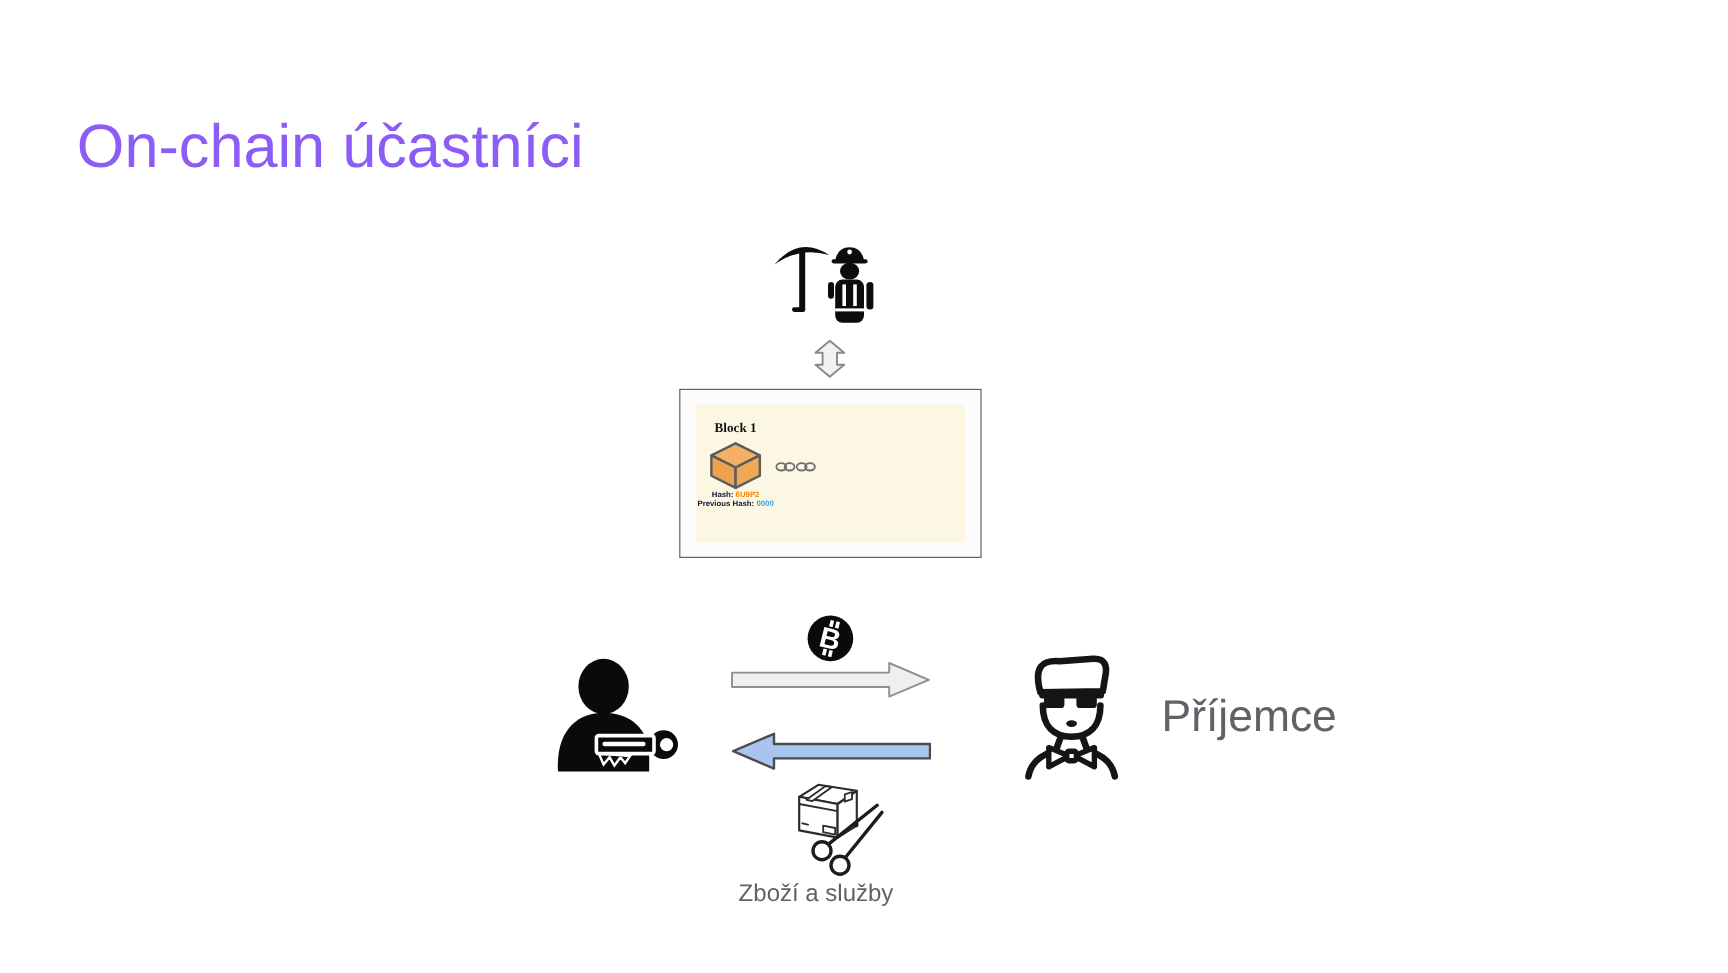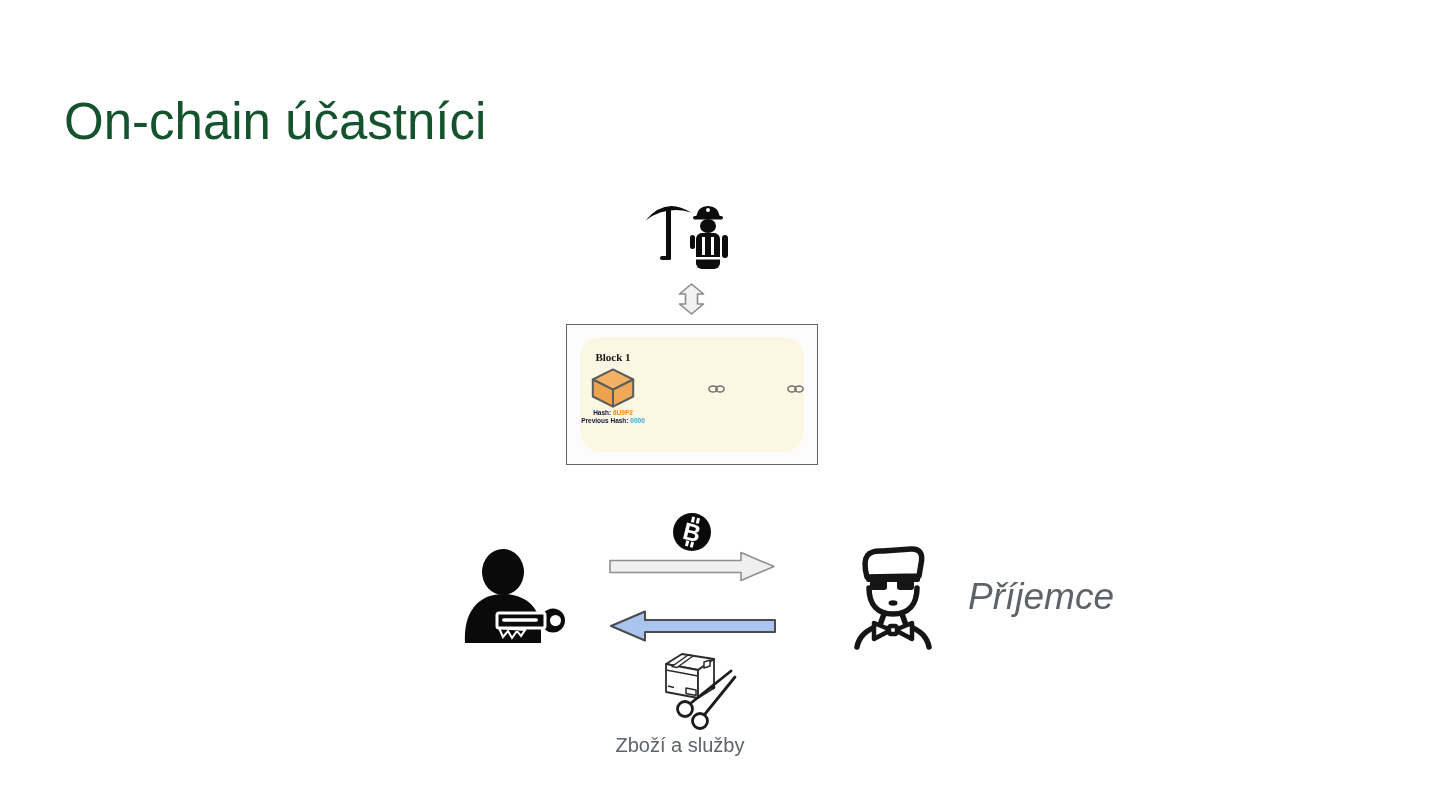--- a/index.html
+++ b/index.html
@@ -1,28 +1,28 @@
 <!DOCTYPE html>
 <html><head>
 <meta charset="utf-8">
 <style>
   html,body{margin:0;padding:0;background:#fff;}
   .slide{position:relative;width:1440px;height:811px;background:#ffffff;overflow:hidden;
          font-family:"Liberation Sans",sans-serif;}
   .title{position:absolute;left:64px;top:92px;margin:0;font-size:51px;font-weight:400;
-         color:#14532d;letter-spacing:0;}
+         color:#8b5cf6;letter-spacing:0;}
   .abs{position:absolute;}
   .label{position:absolute;color:#5f6368;font-size:37px;white-space:nowrap;}
   .goods-label{position:absolute;left:580px;top:734px;width:200px;text-align:center;
                color:#5f6368;font-size:20px;}
   
   .chainframe{position:absolute;left:566px;top:324px;width:252px;height:141px;
               background:#fcfcfc;border:1.5px solid #646464;box-sizing:border-box;}
   .chainpanel{position:absolute;left:13px;right:13px;top:12px;bottom:12px;
-              background:#fbf7e3;display:flex;justify-content:space-between;align-items:flex-start;border-radius:21px;}
+              background:#fbf7e3;display:flex;justify-content:flex-start;align-items:flex-start;}
   .block{width:66px;display:flex;flex-direction:column;align-items:center;padding-top:14px;}
   .blocktitle{font-family:"Liberation Serif",serif;font-weight:bold;font-size:11px;
               color:#141414;margin-bottom:4px;}
   .hashline{font-size:6.5px;font-weight:bold;line-height:8px;color:#121436;white-space:nowrap;
             text-align:center;}
   .hv-hash{color:#f98500;}
   .hv-prev{color:#33a3e6;}
   .chainlink{margin-top:47px;}
   .btc{position:absolute;left:673px;top:513px;width:38px;height:38px;border-radius:50%;
        background:#0a0a0a;}
@@ -153,21 +153,21 @@
         <ellipse cx="46" cy="60" rx="4.5" ry="2.8"></ellipse>
       </g>
       <g fill="#ffffff" stroke="#151515" stroke-width="4.5" stroke-linejoin="round">
         <path d="M27,80 L44,87 L27,96 Z"></path>
         <path d="M65,80 L48,87 L65,96 Z"></path>
         <rect x="42" y="83" width="8" height="8" rx="2"></rect>
       </g>
     </svg>
   </div>
 
-  <div class="label" style="left:968px;top:576px;font-style:italic;">Příjemce</div>
+  <div class="label" style="left:968px;top:576px;">Příjemce</div>
 
   <div class="abs" style="left:651px;top:651px;width:90px;height:82px;">
     <svg width="90" height="82" viewBox="0 0 90 82">
       <g fill="#ffffff" stroke="#2b2b2b" stroke-width="1.8" stroke-linejoin="round">
         <polygon points="31,3 63,8 47,19 15,13"></polygon>
         <polygon points="15,13 47,19 47,47 15,41"></polygon>
         <polygon points="47,19 63,8 63,37 47,47"></polygon>
       </g>
       <g fill="#ffffff" stroke="#2b2b2b" stroke-width="1.5" stroke-linejoin="round">
         <polygon points="37,4 42,5 26,16.5 21,15.5"></polygon>

